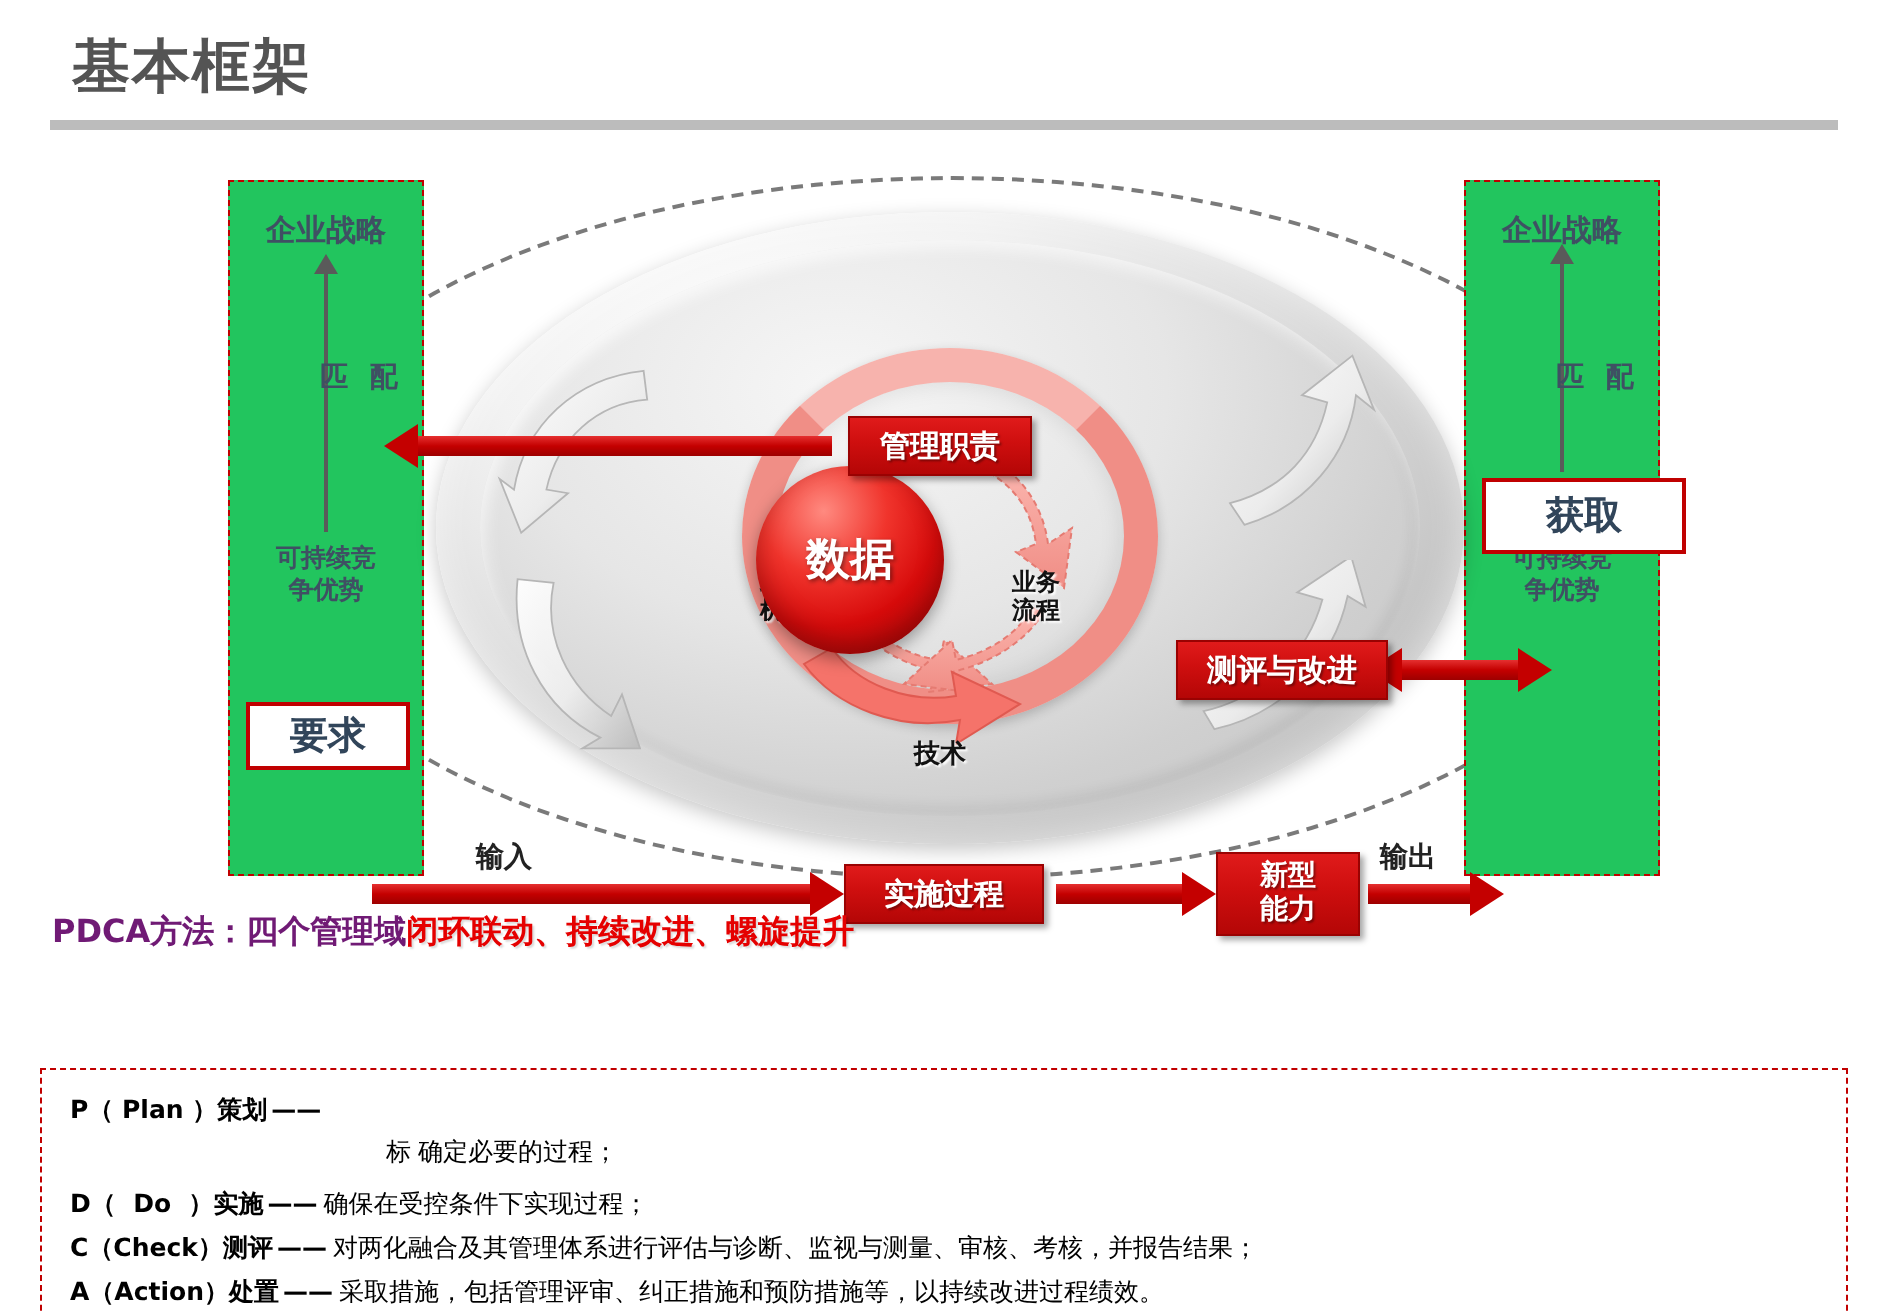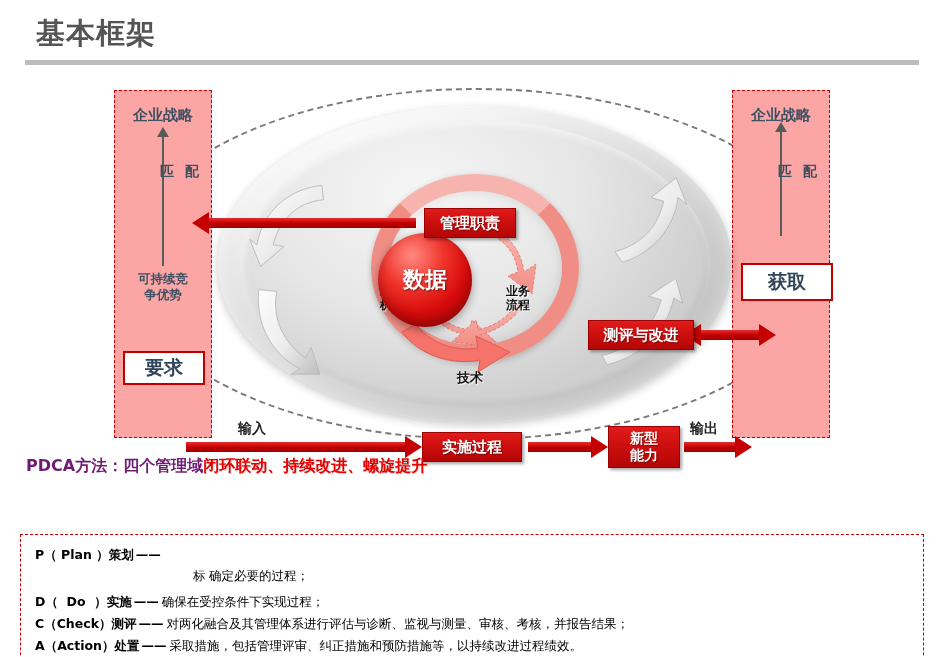--- a/index.html
+++ b/index.html
@@ -29,34 +29,34 @@
     position: absolute; left: 0; top: 10px; width: 944px;
     text-align: center;
     font-size: 16px; font-weight: bold; color: #1a1a1a;
     font-family: "DejaVu Sans", "Liberation Sans", sans-serif;
     text-shadow: 1px 1px 1px rgba(255,255,255,.9);
   }
 
   
   .side-panel {
     position: absolute; top: 22px; width: 98px; height: 348px;
-    background: #fca5a5;
+    background: #22c55e;
     border: 1.5px dashed #c00000;
   }
   .side-panel.left  { left: 114px; }
   .side-panel.right { left: 732px; }
 
   .panel-label {
     position: absolute; width: 100%; text-align: center;
     font-size: 14px; font-weight: bold; color: #3f5063;
     font-family: "DejaVu Sans", "Liberation Sans", sans-serif;
     line-height: 16px;
   }
   .panel-label.strategy { top: 16px; font-size: 15px; }
-  .panel-label.match    { top: 72px; font-size: 14px; letter-spacing: 3px; padding-left: 36px; }
+  .panel-label.match    { top: 90px; font-size: 14px; letter-spacing: 3px; padding-left: 36px; }
   .panel-label.advantage{ top: 180px; font-size: 12.5px; }
 
   
   .v-arrow {
     position: absolute; left: 50%; margin-left: -1px;
     width: 2px; background: #5a5a5a;
   }
   .v-arrow::before {
     content: ""; position: absolute; top: -9px; left: -5px;
     border-left: 6px solid transparent; border-right: 6px solid transparent;
@@ -67,21 +67,21 @@
 
   
   .outline-box {
     position: absolute; background: #ffffff;
     border: 2.5px solid #c00000;
     display: flex; align-items: center; justify-content: center;
     font-size: 19px; font-weight: bold; color: #31455a;
     font-family: "DejaVu Sans", "Liberation Sans", sans-serif;
   }
   .outline-box.req { left: 8px; top: 260px; width: 82px; height: 34px; }
-  .outline-box.get { left: 8px; top: 172px; width: 92px; height: 38px; }
+  .outline-box.get { left: 8px; top: 148px; width: 102px; height: 38px; }
 
   
   .outer-ellipse {
     position: absolute; left: 126px; top: 20px;
     width: 700px; height: 352px;
     border: 2.5px dashed #7a7a7a;
     border-radius: 50%;
   }
 
   

